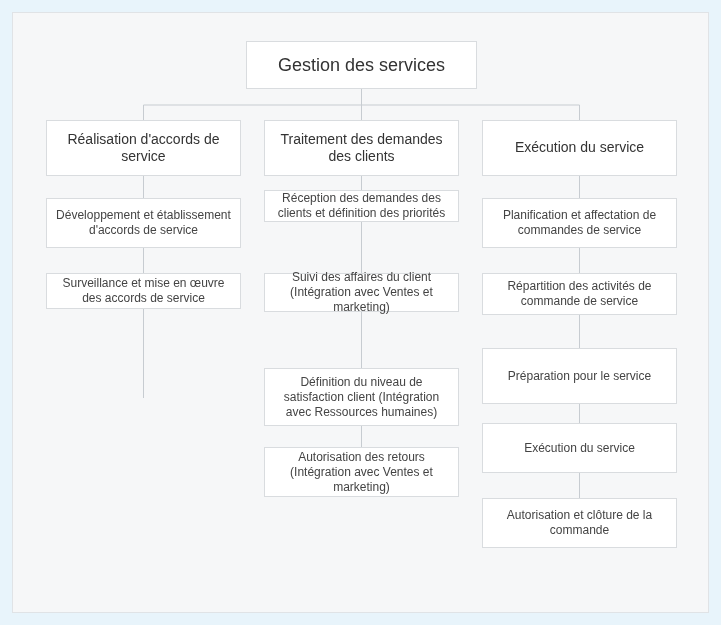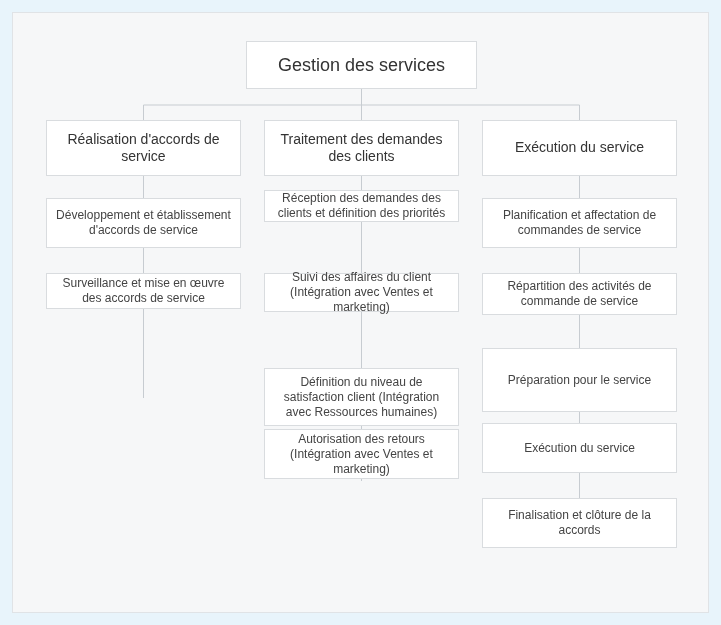--- a/index.html
+++ b/index.html
@@ -50,25 +50,25 @@
     color: #444;
   }
   
   #l1a { left: 33px; top: 185px; height: 50px; }
   #l1b { left: 33px; top: 260px; height: 36px; }
   #l1c { left: 33px; top: 335px; height: 50px; }
   
   #l2a { left: 251px; top: 177px; height: 32px; }
   #l2b { left: 251px; top: 260px; height: 39px; }
   #l2c { left: 251px; top: 335px; height: 58px; margin-top: 20px; }
-  #l2d { left: 251px; top: 416px; height: 50px; }
+  #l2d { left: 251px; top: 434px; height: 50px; }
   
   #l3a { left: 469px; top: 185px; height: 50px; text-align: center; }
   #l3b { left: 469px; top: 260px; height: 42px; padding-left: 8px; }
-  #l3c { left: 469px; top: 335px; height: 64px; }
+  #l3c { left: 469px; top: 335px; height: 56px; }
   #l3d { left: 469px; top: 410px; height: 50px; }
   #l3e { left: 469px; top: 485px; height: 50px; }
 
   svg.lines {
     position: absolute;
     left: 0; top: 0;
     width: 697px; height: 601px;
     pointer-events: none;
   }
   svg.lines line {
@@ -138,16 +138,16 @@
   <div class="node leaf" id="l3b">
     <span>Répartition des activités de commande de service</span>
   </div>
   <div class="node leaf" id="l3c">
     <span>Préparation pour le service</span>
   </div>
   <div class="node leaf" id="l3d">
     <span>Exécution du service</span>
   </div>
   <div class="node leaf" id="l3e">
-    <span>Finalisation et clôture de la accords</span>
+    <span>Autorisation et clôture de la commande</span>
   </div>
 
 </div>
 
 </body></html>

